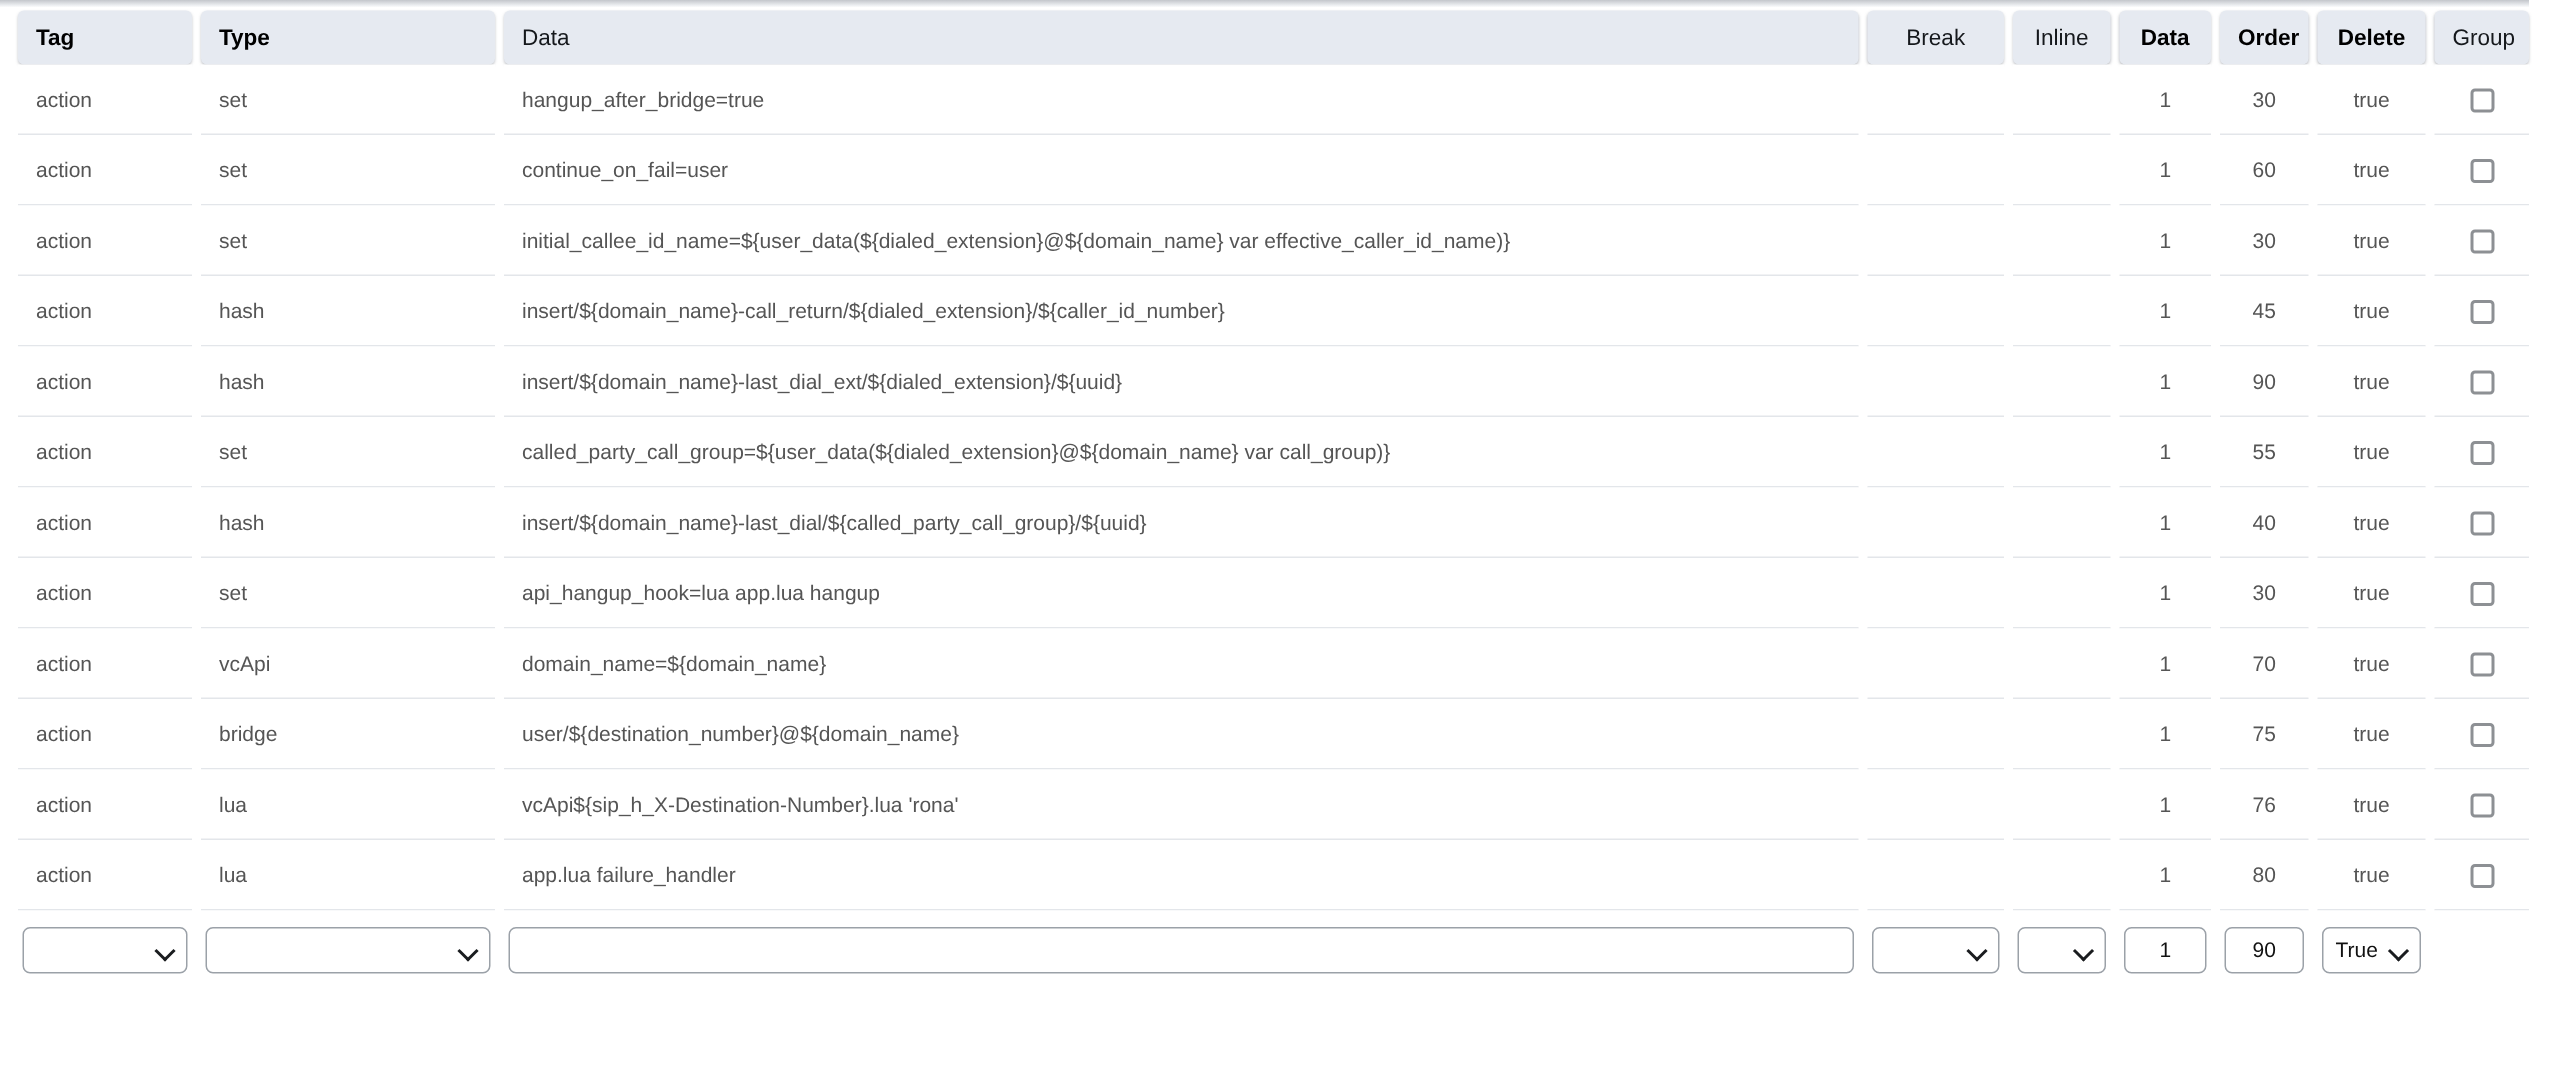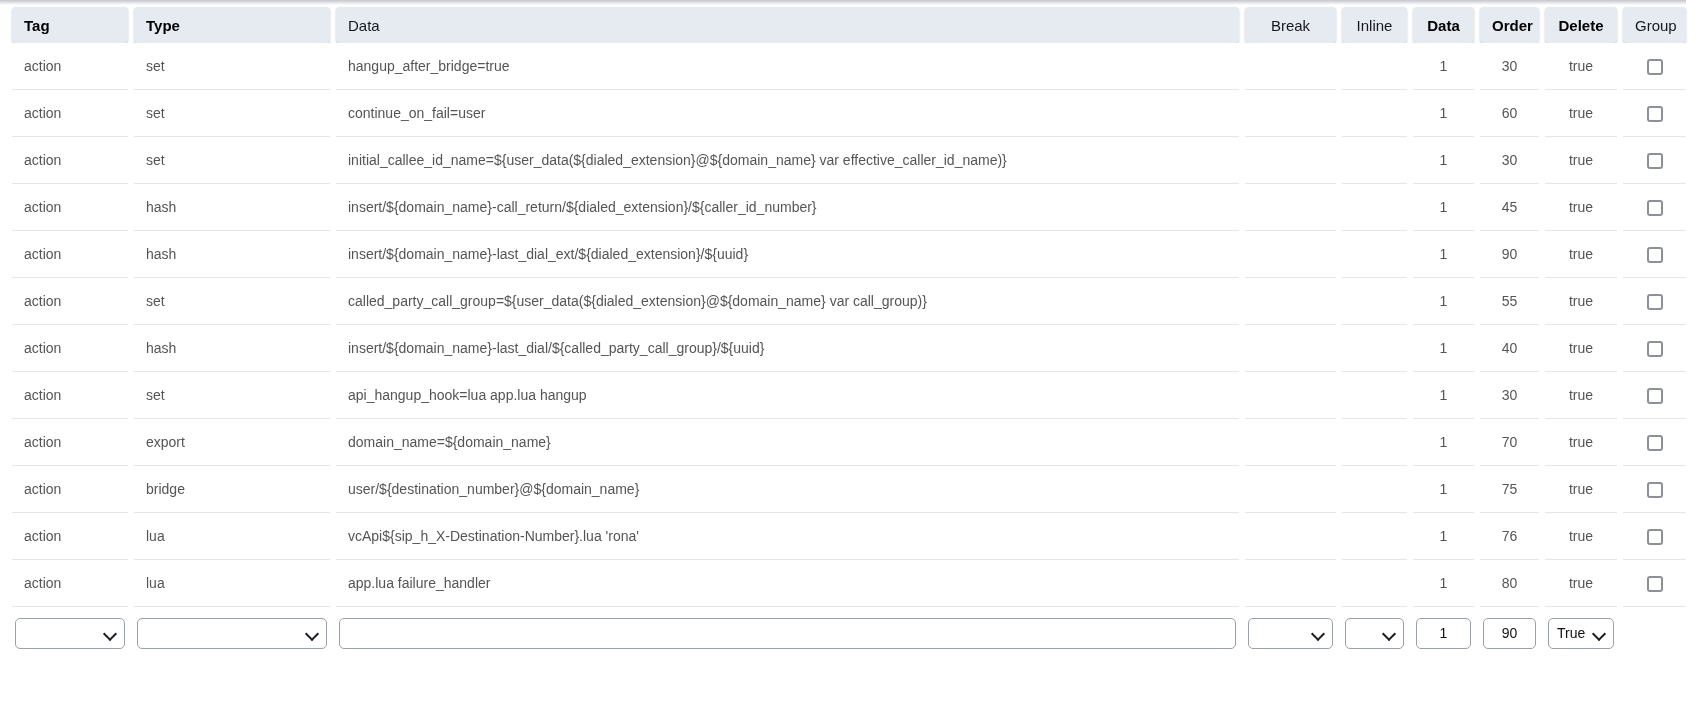--- a/index.html
+++ b/index.html
@@ -197,21 +197,21 @@
       <td class="center">1</td>
       <td class="center">30</td>
       <td class="center">true</td>
       <td class="center">
         <input type="checkbox" class="delete-checkbox" style="">
       </td>
     </tr>
 
     <tr class="data-row">
       <td class="left">action</td>
-      <td class="left">export</td>
+      <td class="left">vcApi</td>
       <td class="left">domain_name=${domain_name}</td>
       <td class="center"></td>
       <td class="center"></td>
       <td class="center">1</td>
       <td class="center">70</td>
       <td class="center">true</td>
       <td class="center">
         <input type="checkbox" class="delete-checkbox" style="">
       </td>
     </tr>

